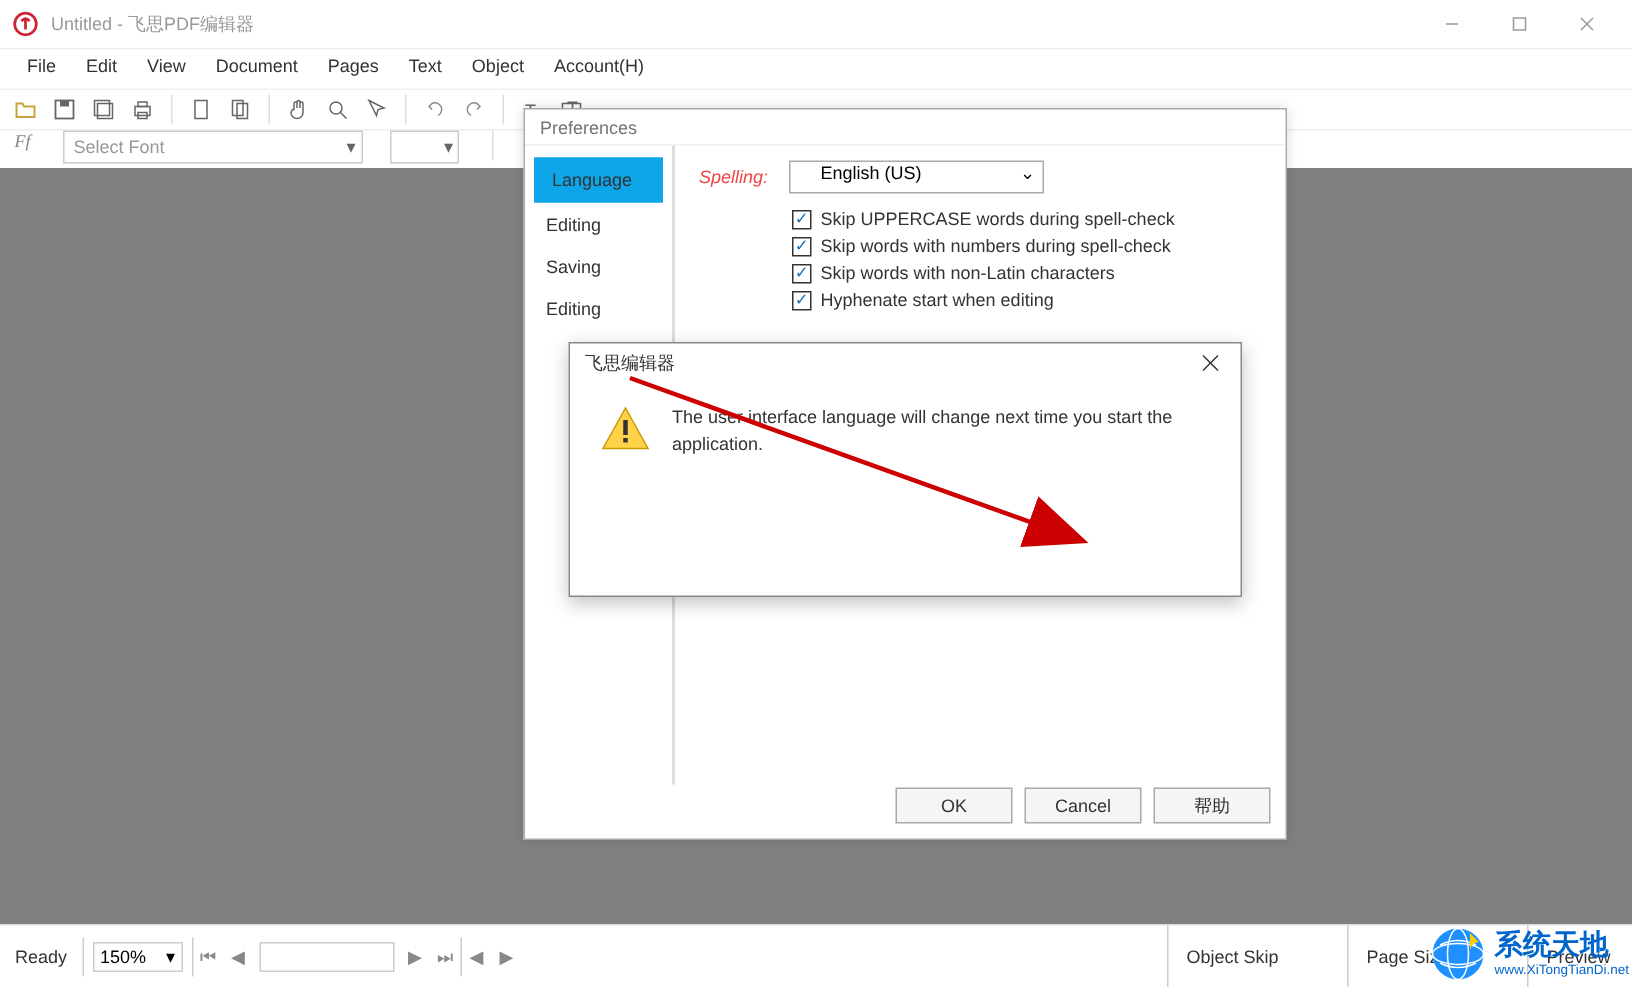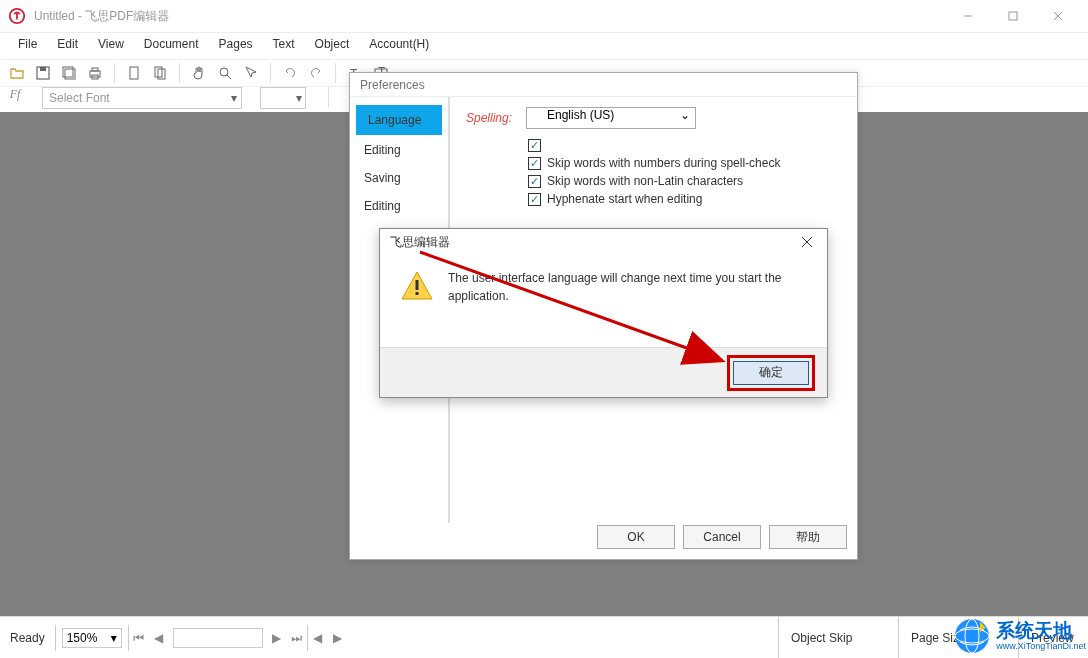--- a/index.html
+++ b/index.html
@@ -256,20 +256,21 @@
     <div class="pref-content">
       <div class="pref-row">
         <div class="pref-label">Spelling:</div>
         <div class="pref-select">
           <span>English (US)</span>
           <span class="dd">⌄</span>
         </div>
       </div>
       <div class="check-row">
           <span class="cb">✓</span>
+          <span>Skip UPPERCASE words during spell-check</span>
         </div>
       <div class="check-row">
           <span class="cb">✓</span>
           <span>Skip words with numbers during spell-check</span>
         </div>
       <div class="check-row">
           <span class="cb">✓</span>
           <span>Skip words with non-Latin characters</span>
         </div>
       <div class="check-row">
@@ -298,25 +299,20 @@
   </div>
   <div class="msg-body">
     <div class="warn-icon">
       <svg viewBox="0 0 34 34">
           <path d="M17 3 L32 30 H2 Z" fill="#ffd24a" stroke="#c99a00" stroke-width="1"></path>
           <rect x="15.5" y="11" width="3" height="10" fill="#333"></rect>
           <rect x="15.5" y="23" width="3" height="3" fill="#333"></rect>
         </svg>
     </div>
     <div class="msg-text">The user interface language will change next time you start the application.</div>
-  </div>
-  <div class="msg-footer">
-    <div class="ok-wrap">
-      <div class="ok-btn">确定</div>
-    </div>
   </div>
 </div>
 
 <svg class="arrow-overlay">
   <defs>
       <marker id="ah" markerWidth="14" markerHeight="12" refX="12" refY="6" orient="auto">
         <path d="M0 0 L14 6 L0 12 Z" fill="#cc0000"></path>
       </marker>
     </defs>
   <line x1="420" y1="252" x2="720" y2="360" stroke="#cc0000" stroke-width="3" marker-end="url(#ah)"></line>

